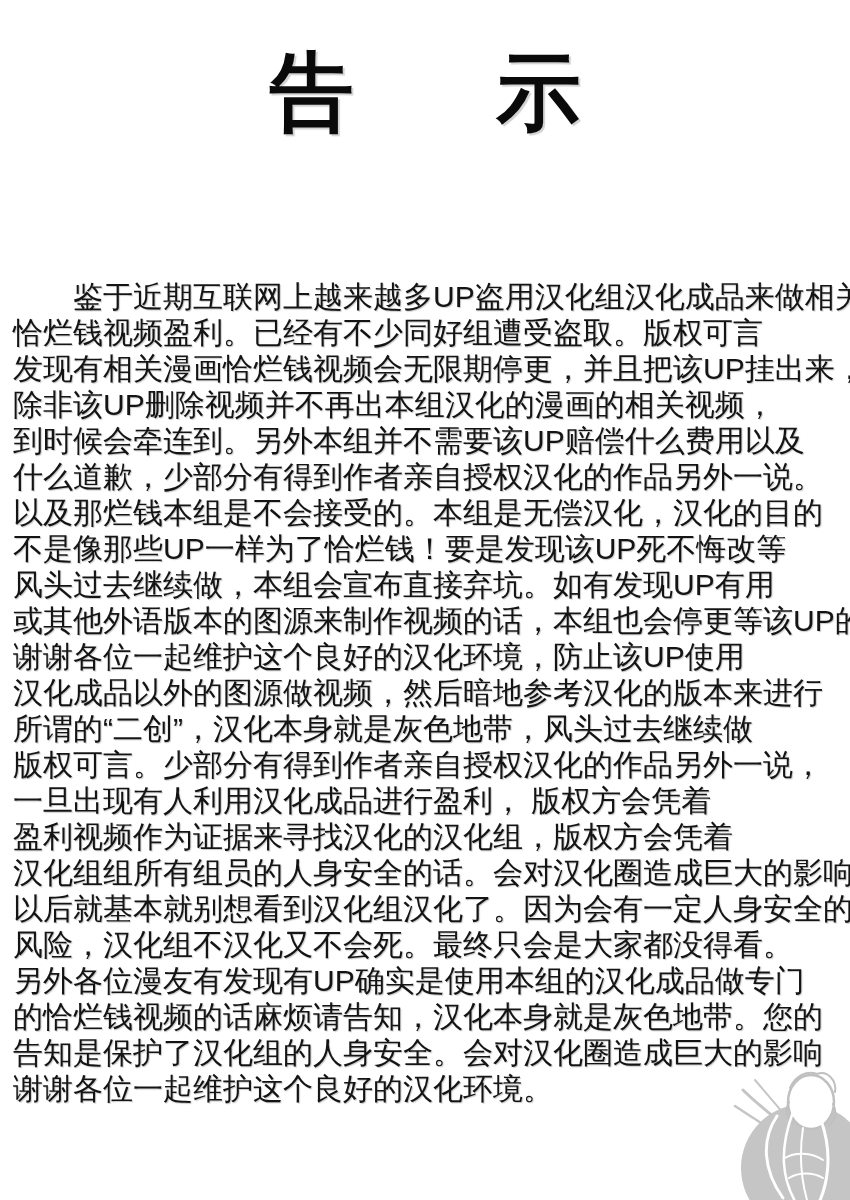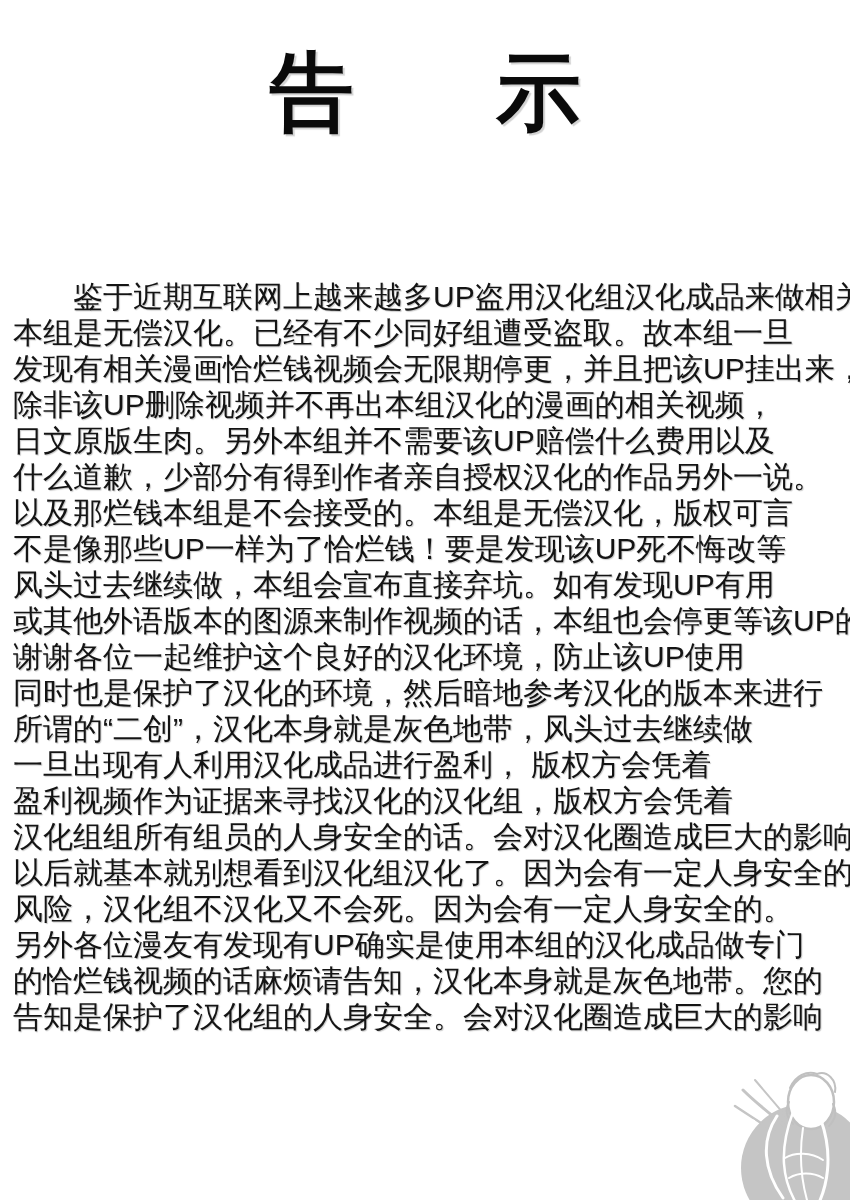--- a/index.html
+++ b/index.html
@@ -59,40 +59,42 @@
 </style>
 </head>
 <body>
 
 <div class="page">
 
   <h1 class="title">告示</h1>
 
   <div class="body-text">
     <p class="line first">鉴于近期互联网上越来越多UP盗用汉化组汉化成品来做相关</p>
-    <p class="line">本组是无偿汉化。已经有不少同好组遭受盗取。故本组一旦</p>
+    <p class="line">恰烂钱视频盈利。已经有不少同好组遭受盗取。版权可言</p>
     <p class="line">发现有相关漫画恰烂钱视频会无限期停更，并且把该UP挂出来，</p>
     <p class="line">除非该UP删除视频并不再出本组汉化的漫画的相关视频，</p>
-    <p class="line">日文原版生肉。另外本组并不需要该UP赔偿什么费用以及</p>
+    <p class="line">到时候会牵连到。另外本组并不需要该UP赔偿什么费用以及</p>
     <p class="line">什么道歉，少部分有得到作者亲自授权汉化的作品另外一说。</p>
-    <p class="line">以及那烂钱本组是不会接受的。本组是无偿汉化，版权可言</p>
+    <p class="line">以及那烂钱本组是不会接受的。本组是无偿汉化，汉化的目的</p>
     <p class="line">不是像那些UP一样为了恰烂钱！要是发现该UP死不悔改等</p>
     <p class="line">风头过去继续做，本组会宣布直接弃坑。如有发现UP有用</p>
     <p class="line">或其他外语版本的图源来制作视频的话，本组也会停更等该UP的</p>
     <p class="line">谢谢各位一起维护这个良好的汉化环境，防止该UP使用</p>
-    <p class="line">同时也是保护了汉化的环境，然后暗地参考汉化的版本来进行</p>
+    <p class="line">汉化成品以外的图源做视频，然后暗地参考汉化的版本来进行</p>
     <p class="line">所谓的“二创”，汉化本身就是灰色地带，风头过去继续做</p>
+    <p class="line">版权可言。少部分有得到作者亲自授权汉化的作品另外一说，</p>
     <p class="line">一旦出现有人利用汉化成品进行盈利， 版权方会凭着</p>
     <p class="line">盈利视频作为证据来寻找汉化的汉化组，版权方会凭着</p>
     <p class="line">汉化组组所有组员的人身安全的话。会对汉化圈造成巨大的影响，</p>
     <p class="line">以后就基本就别想看到汉化组汉化了。因为会有一定人身安全的</p>
-    <p class="line">风险，汉化组不汉化又不会死。因为会有一定人身安全的。</p>
+    <p class="line">风险，汉化组不汉化又不会死。最终只会是大家都没得看。</p>
     <p class="line">另外各位漫友有发现有UP确实是使用本组的汉化成品做专门</p>
     <p class="line">的恰烂钱视频的话麻烦请告知，汉化本身就是灰色地带。您的</p>
     <p class="line">告知是保护了汉化组的人身安全。会对汉化圈造成巨大的影响</p>
+    <p class="line">谢谢各位一起维护这个良好的汉化环境。</p>
   </div>
 
   <svg class="watermark" width="135" height="142" viewBox="0 0 135 142" xmlns="http://www.w3.org/2000/svg">
 
     <circle cx="90" cy="110" r="64" fill="#c5c5c5"></circle>
 
     <path d="M28,32 C42,46 58,58 70,68" stroke="#c5c5c5" stroke-width="3" fill="none" stroke-linecap="round"></path>
     <path d="M20,48 C38,60 54,70 66,78" stroke="#c5c5c5" stroke-width="2.5" fill="none" stroke-linecap="round"></path>
     <path d="M40,22 C52,36 64,50 74,62" stroke="#c5c5c5" stroke-width="2" fill="none" stroke-linecap="round"></path>
 

